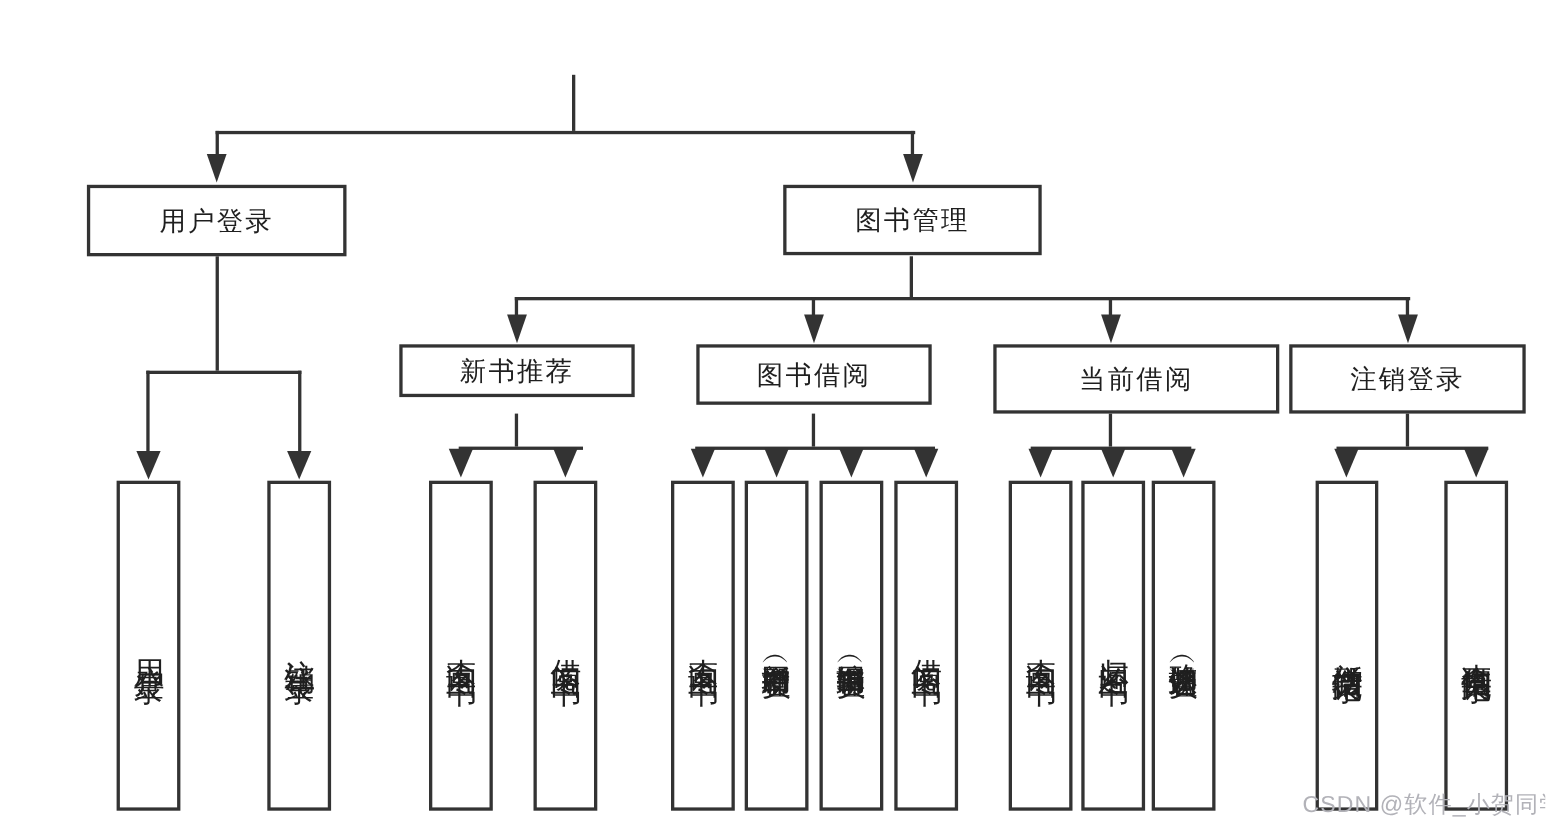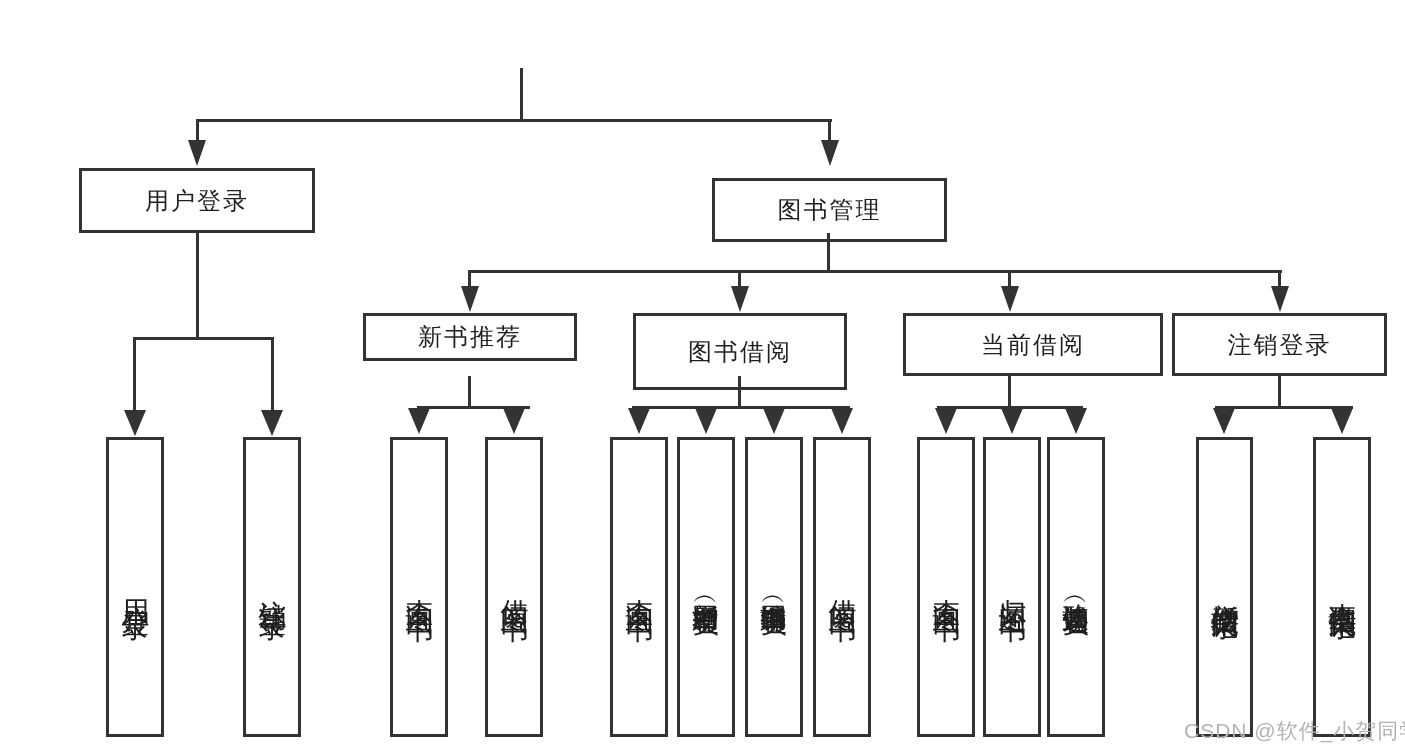--- a/index.html
+++ b/index.html
@@ -63,42 +63,42 @@
 
 
   <div class="vl" style="left:520px; top:68px; height:51px;"></div>
   <div class="hl" style="left:196px; top:119px; width:636px;"></div>
   <div class="vl" style="left:196px; top:119px; height:23px;"></div>
   <div class="ar" style="left:188px; top:140px;"></div>
   <div class="vl" style="left:828px; top:119px; height:23px;"></div>
   <div class="ar" style="left:821px; top:140px;"></div>
 
   <div class="box hbox" style="left:79px; top:168px; width:236px; height:65px;">用户登录</div>
-  <div class="box hbox" style="left:712px; top:178px; width:235px; height:64px;">图书管理</div>
+  <div class="box hbox" style="left:712px; top:168px; width:235px; height:64px;">图书管理</div>
 
   <div class="vl" style="left:196px; top:233px; height:104px;"></div>
   <div class="hl" style="left:133px; top:337px; width:141px;"></div>
   <div class="vl" style="left:133px; top:337px; height:73px;"></div>
   <div class="ar big" style="left:124px; top:410px;"></div>
   <div class="vl" style="left:271px; top:337px; height:73px;"></div>
   <div class="ar big" style="left:261px; top:410px;"></div>
 
   <div class="vl" style="left:827px; top:233px; height:37px;"></div>
   <div class="hl" style="left:468px; top:270px; width:814px;"></div>
   <div class="vl" style="left:468px; top:270px; height:18px;"></div>
   <div class="ar" style="left:461px; top:286px;"></div>
   <div class="vl" style="left:738px; top:270px; height:18px;"></div>
   <div class="ar" style="left:731px; top:286px;"></div>
   <div class="vl" style="left:1008px; top:270px; height:18px;"></div>
   <div class="ar" style="left:1001px; top:286px;"></div>
   <div class="vl" style="left:1278px; top:270px; height:18px;"></div>
   <div class="ar" style="left:1271px; top:286px;"></div>
 
   <div class="box hbox" style="left:363px; top:313px; width:214px; height:48px;">新书推荐</div>
-  <div class="box hbox" style="left:633px; top:313px; width:214px; height:77px;">图书借阅</div>
+  <div class="box hbox" style="left:633px; top:313px; width:214px; height:55px;">图书借阅</div>
   <div class="box hbox" style="left:903px; top:313px; width:260px; height:63px;">当前借阅</div>
   <div class="box hbox" style="left:1172px; top:313px; width:215px; height:63px;">注销登录</div>
 
   <div class="vl" style="left:468px; top:376px; height:30px;"></div>
   <div class="hl" style="left:417px; top:406px; width:113px;"></div>
   <div class="ar big" style="left:408px; top:408px;"></div>
   <div class="ar big" style="left:503px; top:408px;"></div>
 
   <div class="vl" style="left:738px; top:376px; height:30px;"></div>
   <div class="hl" style="left:632px; top:406px; width:218px;"></div>

